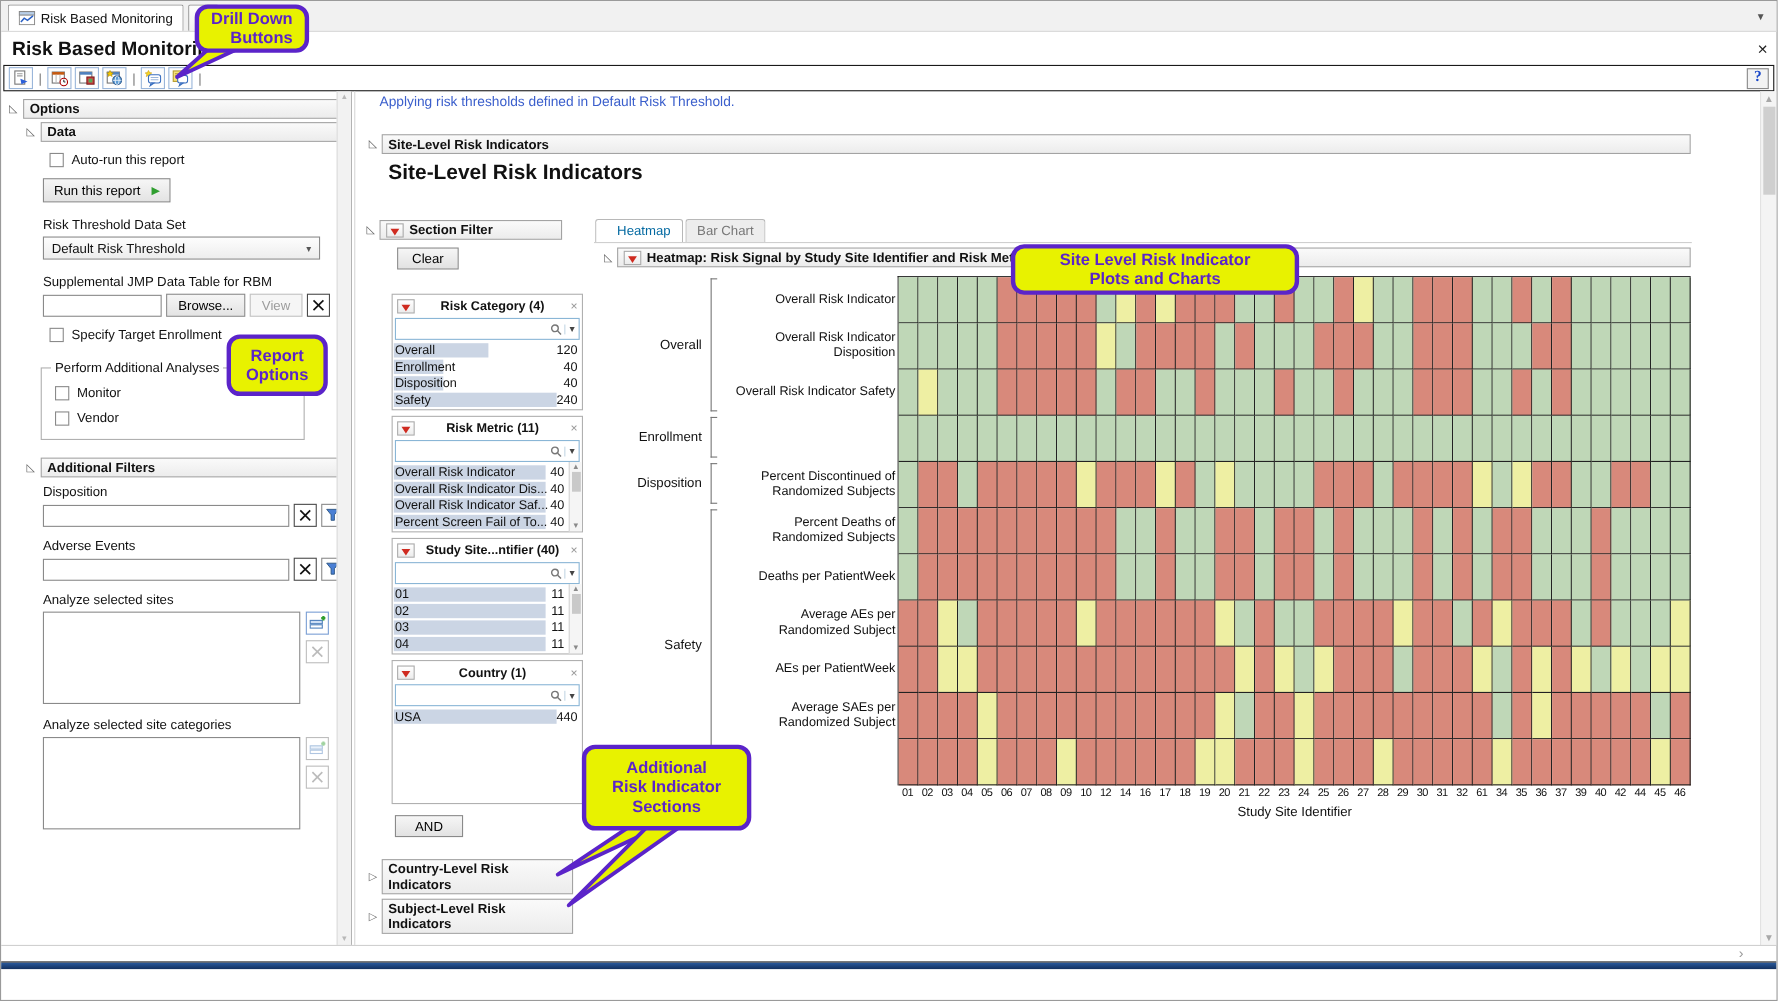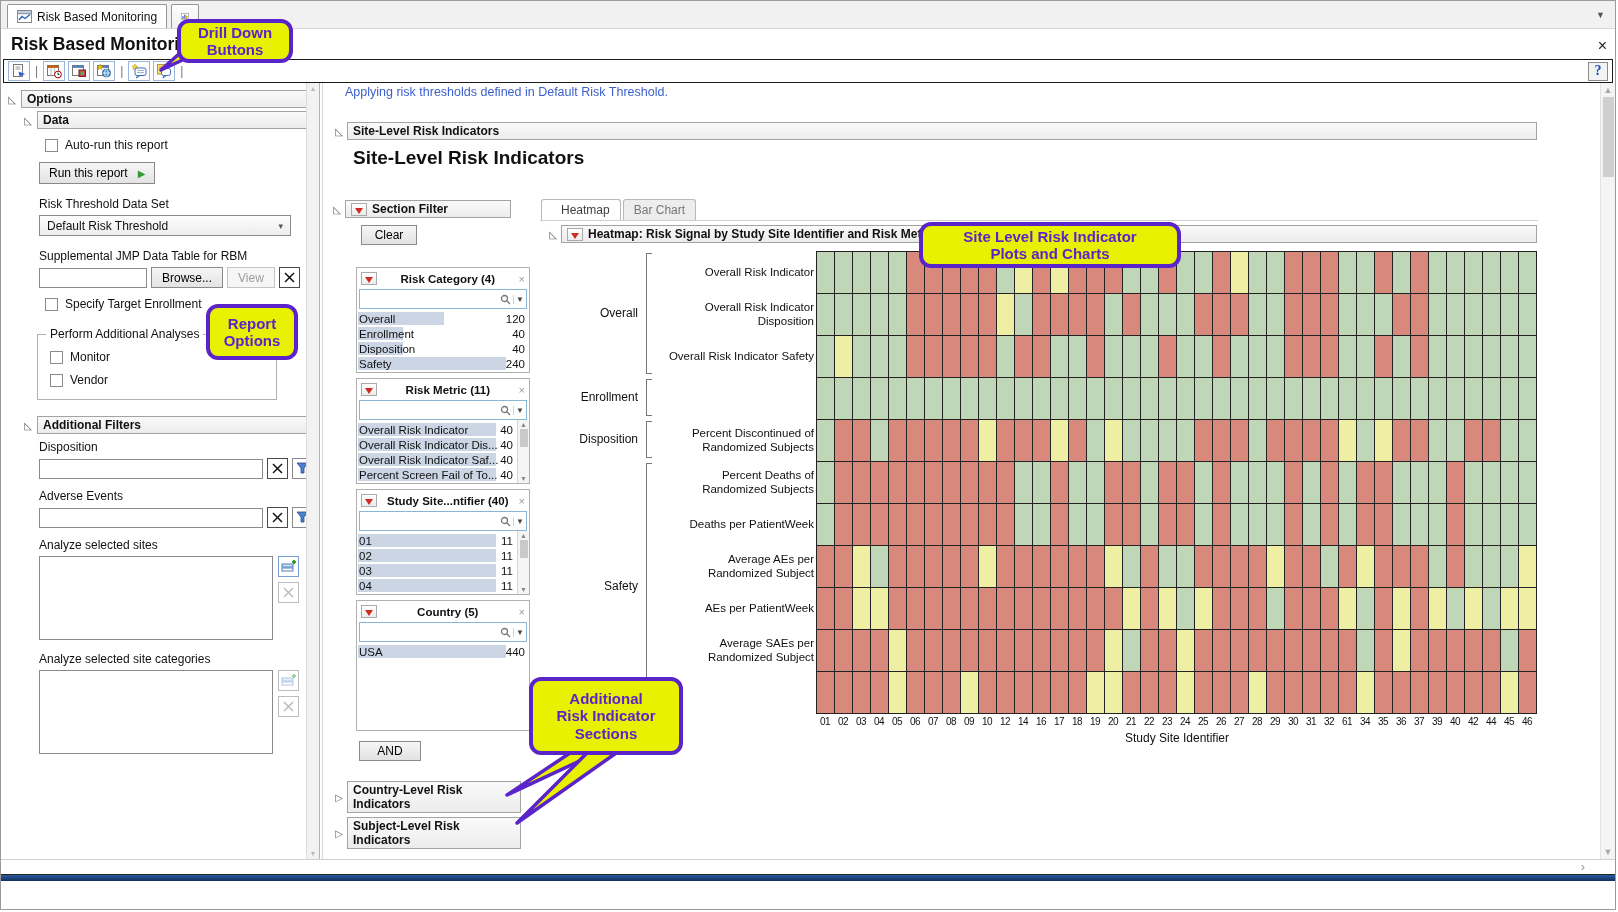--- a/index.html
+++ b/index.html
@@ -67,21 +67,21 @@
   .sitetitle { left:30px; top:64px; font-size:19px; font-weight:bold; }
   .sfheader { left:6px; top:117px; width:182px; display:flex; align-items:center; }
   .hbox { flex:1; border:1px solid #a3a3a3; background:linear-gradient(#fafafa,#ececec); font-weight:bold; font-size:12px; padding:1px 5px; display:flex; align-items:center; gap:5px; min-height:17px; }
   .clearbtn { left:38px; top:142px; width:56px; height:20px; border:1px solid #8a8a8a; background:linear-gradient(#f6f6f6,#e2e2e2); font-size:12px; font-family:inherit; }
   #filter-groups { left:33px; top:184px; width:174px; }
   .andbtn { left:36px; top:658px; width:62px; height:20px; border:1px solid #8a8a8a; background:linear-gradient(#f6f6f6,#e2e2e2); font-size:12px; font-family:inherit; }
   .secbar { left:8px; top:698px; width:190px; display:flex; align-items:center; }
   .secbar2 { top:734px; }
   .viewtabs { left:218px; top:116px; display:flex; gap:2px; }
   .jtab { height:21px; padding:3px 10px 0; border:1px solid #b8b8b8; border-bottom:none; background:#ededed; color:#777; font-size:12px; border-radius:3px 3px 0 0; }
-  .jtab.active { background:#fff; color:#404040; z-index:2;padding-left:19px; }
+  .jtab.active { background:#fff; color:#0369a1; z-index:2;padding-left:19px; }
   .tabline { left:217px; top:137px; width:998px; border-top:1px solid #cfcfcf; }
   .hmheader { left:222px; top:142px; width:992px; display:flex; align-items:center; }
   #heatmap { left:231px; top:168px; display:flex; }
   #hm-left { position:relative; width:262px; height:462px; flex:none; }
   .glabel { position:absolute; left:0; width:84px; text-align:right; font-size:12px; }
   .bracket { position:absolute; left:92px; width:6px; border:1px solid #777; border-right:none; }
   .mlabel { position:absolute; right:2px; width:162px; height:42px; display:flex; align-items:center; justify-content:flex-end; text-align:right; font-size:11.5px; line-height:1.22; white-space:pre-line; }
   .hm-rightcol { width:722px; }
   #hm-grid { display:grid; border-left:1px solid #222; border-top:1px solid #222; width:fit-content; background:#fff; }
   .hmcell { width:18px; height:42px; border-right:1px solid #222; border-bottom:1px solid #222; }
@@ -114,21 +114,21 @@
   
   .hstrip { height:14px; border-top:1px solid #d0d0d0; position:relative; }
   .hchev { position:absolute; right:30px; top:-1px; color:#9a9a9a; font-size:13px; }
   .statusbar { height:19px; border:1px solid #767676; margin:0 1px; position:relative; background:#fff; }
   .status-link { position:absolute; right:52px; top:2px; font-size:12px; color:#111; text-decoration:underline; }
   .navybar { height:7px; background:linear-gradient(#2a5a9e,#12305e); border-top:1px solid #222; margin-top:1px; }
 
   
   .callout { position:absolute; z-index:40; background:var(--callout-bg,#e8f200); border:4px solid var(--callout-border,#5b24c9); border-radius:12px; color:var(--callout-border,#5b24c9); font-weight:bold; font-size:15px; line-height:1.15; text-align:center; white-space:pre-line; display:flex; align-items:center; justify-content:center; }
   .tailsvg { position:absolute; z-index:39; }
-  #co1 { left:176px; top:18px;  width:116px; height:44px; }
+  #co1 { left:176px; top:3px;  width:104px; height:44px;text-align:right; }
   #co2 { left:205px; top:303px; width:92px;  height:56px; }
   #co3 { left:918px; top:221px; width:262px; height:46px; }
   #co4 { left:528px; top:676px; width:154px; height:78px; }
 </style>
 </head>
 <body>
 
 <div class="window">
 
   <div class="tabbar">
@@ -500,21 +500,21 @@
               <div class="fscroll">
                 <div class="sarr">▲</div>
                 <div class="sthumb"></div>
                 <div class="sarr down">▼</div>
               </div>
             </div>
           </div>
           <div class="fbox">
             <div class="fhead">
               <div class="redbtn"></div>
-              <div class="ftitle">Country (5)</div>
+              <div class="ftitle">Country (1)</div>
               <div class="fclose">×</div>
             </div>
             <div class="fsearch">
               <input style="">
               <div class="mag">
                 <svg width="11" height="11" viewBox="0 0 11 11">
                   <circle cx="4.5" cy="4.5" r="3" fill="none" stroke="#777" stroke-width="1.3"></circle>
                   <line x1="7" y1="7" x2="10" y2="10" stroke="#777" stroke-width="1.3"></line>
                 </svg>
               </div>

